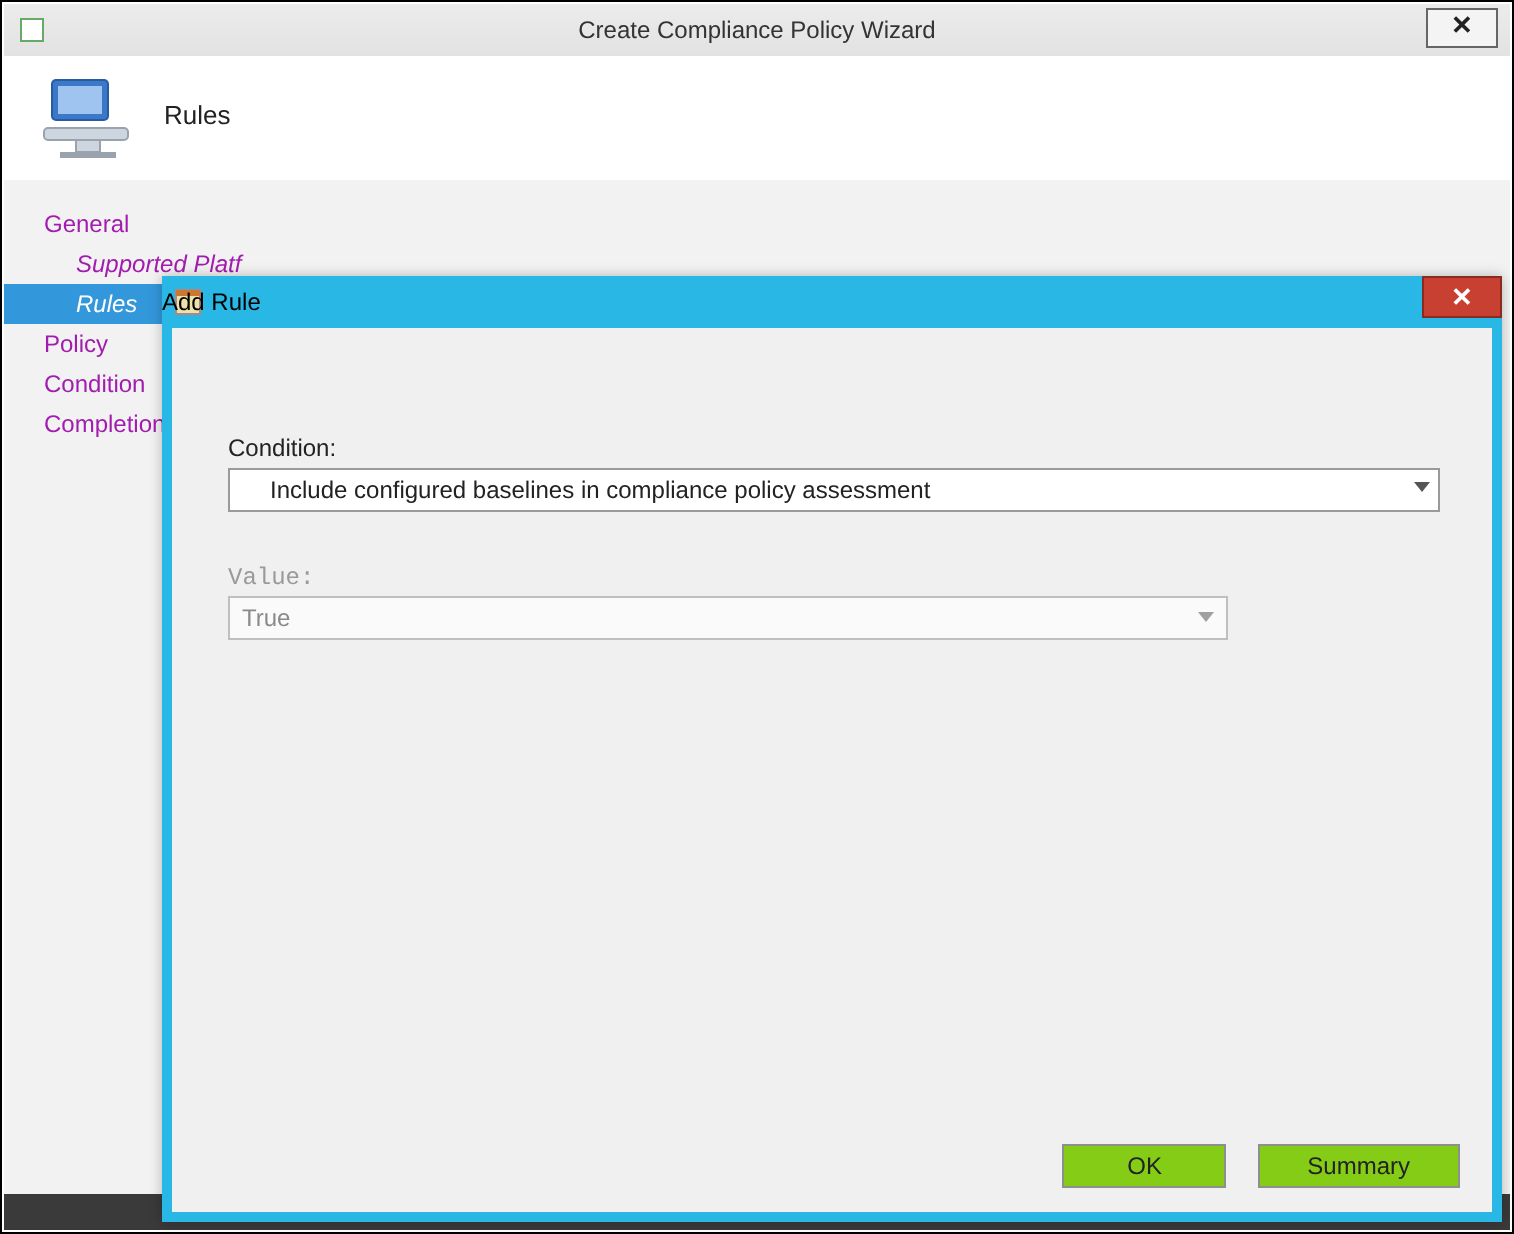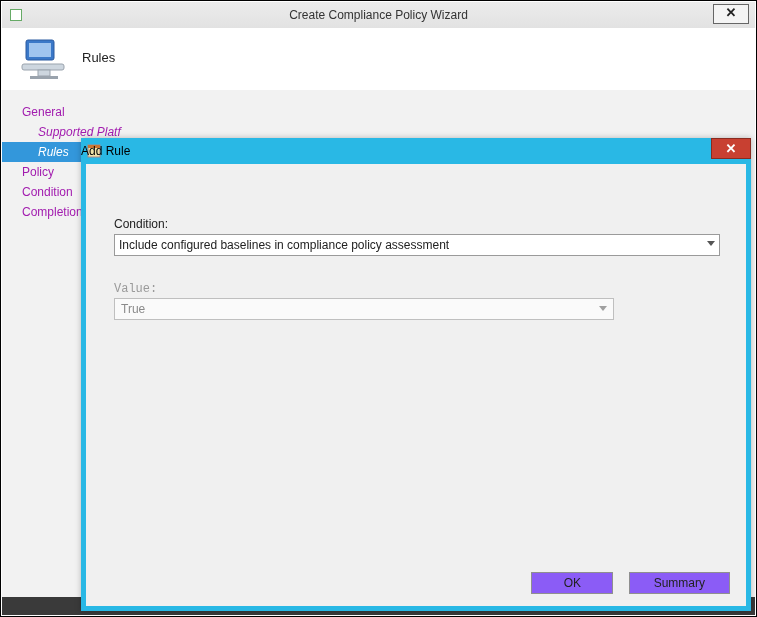--- a/index.html
+++ b/index.html
@@ -172,21 +172,21 @@
     font-size: 12px;
   }
   .cond-select {
     position: absolute;
     left: 28px; top: 42px;
     width: 606px; height: 22px;
     border: 1px solid #9a9a9a;
     background: #fff;
     box-sizing: border-box;
     font-size: 12px;
-    padding-left: 4px;
+    padding-left: 20px;
     line-height: 20px;
     cursor: pointer;
   }
   .cond-select .arrow {
     position: absolute;
     right: 4px; top: 6px;
     width: 0; height: 0;
     border-left: 4px solid transparent;
     border-right: 4px solid transparent;
     border-top: 5px solid #555;
@@ -224,21 +224,21 @@
     position: absolute;
     right: 16px; bottom: 12px;
   }
   .btn {
     display: inline-block;
     min-width: 82px;
     height: 22px;
     line-height: 20px;
     text-align: center;
     border: 1px solid #8f8f8f;
-    background: #8b5cf6;
+    background: #84cc16;
     font-size: 12px;
     color: #222;
     padding: 0 24px;
     margin-left: 12px;
     cursor: pointer;
     box-sizing: border-box;
   }
 </style>
 </head>
 <body>

